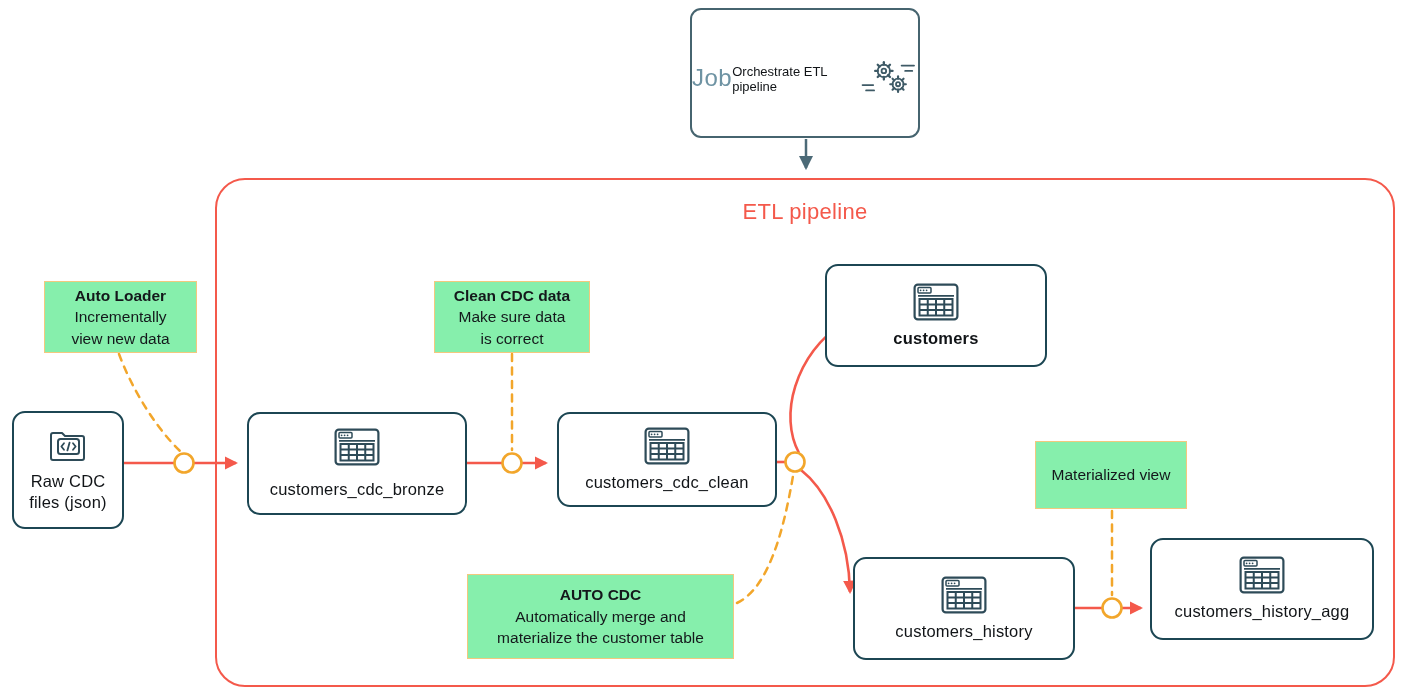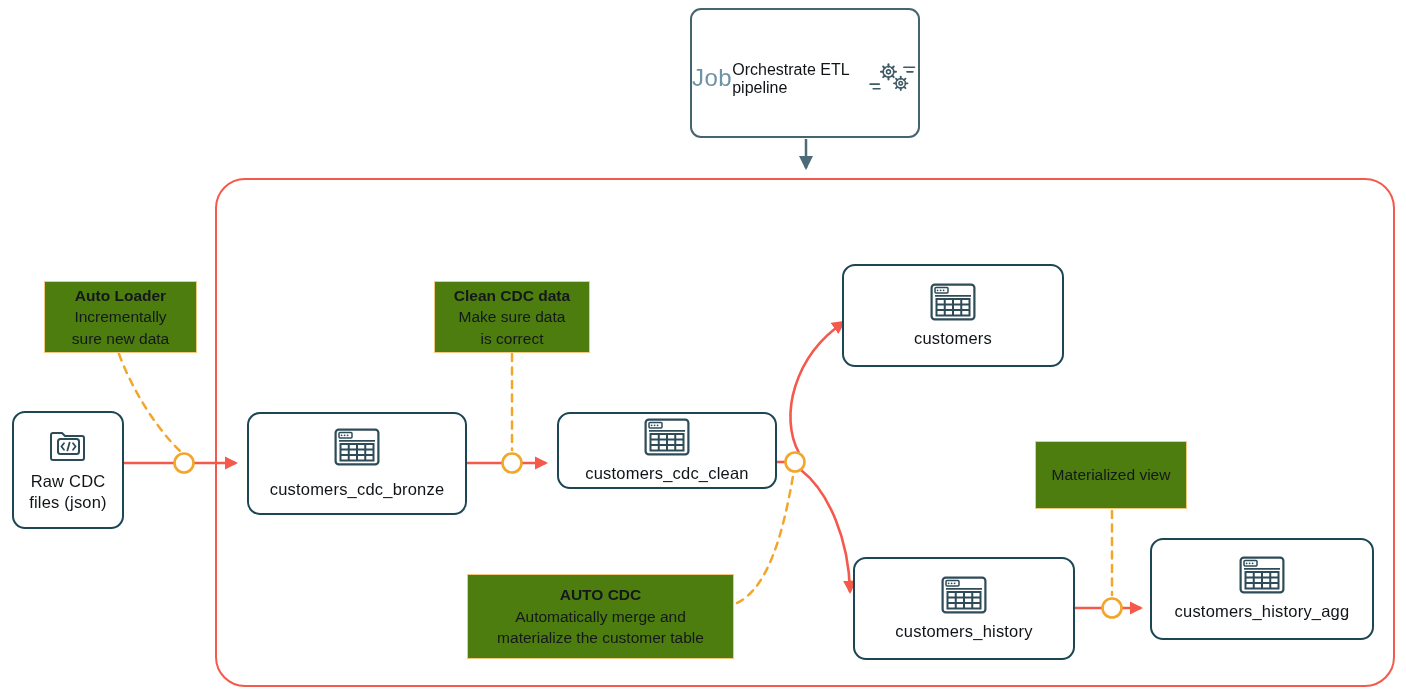--- a/index.html
+++ b/index.html
@@ -20,33 +20,33 @@
     position:absolute;left:215px;top:199px;width:1180px;text-align:center;
     color:#F4594B;font-size:22px;letter-spacing:.3px;z-index:2;
   }
   .job-box{
     position:absolute;left:690px;top:8px;width:230px;height:130px;
     border:2.5px solid #46646F;border-radius:11px;background:#fff;z-index:2;
     box-sizing:border-box;display:flex;flex-direction:row;align-items:center;
     justify-content:flex-start;padding-top:9px;
   }
   .job-title{color:#6E93A3;font-size:24px;letter-spacing:.5px;}
-  .job-subtitle{color:#111417;font-size:16px;margin-top:2px;}
+  .job-subtitle{color:#111417;font-size:13px;margin-top:2px;}
 
   
   .node{
     position:absolute;border:2.5px solid #1C4653;border-radius:13px;background:#fff;
     z-index:2;box-sizing:border-box;display:flex;flex-direction:column;
     align-items:center;justify-content:center;gap:7px;
   }
   .node-label{font-size:16.5px;color:#111417;letter-spacing:.2px;line-height:21px;text-align:center;}
 
   
   .ann{
-    position:absolute;border:1.5px solid #F3C87E;background:#4d7c0f;z-index:2;
+    position:absolute;border:1.5px solid #F3C87E;background:#86efac;z-index:2;
     box-sizing:border-box;display:flex;flex-direction:column;align-items:center;
     justify-content:center;text-align:center;line-height:21.5px;font-size:15.5px;
   }
   .ann-title{font-weight:bold;}
   .icon{display:block;}
 </style>
 </head>
 <body>
 
 <div class="canvas">
@@ -81,20 +81,21 @@
 
     <g fill="#ffffff" stroke="#F2A62B" stroke-width="2.6">
       <circle cx="184" cy="463" r="9.5"></circle>
       <circle cx="512" cy="463" r="9.5"></circle>
       <circle cx="795" cy="462" r="9.5"></circle>
       <circle cx="1112" cy="608" r="9.5"></circle>
     </g>
   </svg>
 
   <div class="etl-box"></div>
+  <div class="etl-title">ETL pipeline</div>
 
   <div class="job-box">
     <div class="job-title">Job</div>
     <div class="job-subtitle">Orchestrate ETL pipeline</div>
     <svg class="icon" width="66" height="46" viewBox="0 0 66 46">
       <g stroke="#3E5A66" stroke-width="2" fill="none" stroke-linecap="round">
 
         <g>
           <circle cx="28" cy="15" r="7"></circle>
           <circle cx="28" cy="15" r="2.6"></circle>
@@ -166,21 +167,21 @@
       </g>
       <g fill="#2E4B58">
           <circle cx="7.6" cy="7.3" r="0.9"></circle>
           <circle cx="10.6" cy="7.3" r="0.9"></circle>
           <circle cx="13.6" cy="7.3" r="0.9"></circle>
         </g>
     </svg>
     <div class="node-label">customers_cdc_bronze</div>
   </div>
 
-  <div class="node" style="left:557px;top:412px;width:220px;height:77px;">
+  <div class="node" style="left:557px;top:412px;width:220px;height:95px;">
     <svg class="icon" width="46" height="38" viewBox="0 0 46 38">
       <g stroke="#2E4B58" fill="none">
         <rect x="1.6" y="1.6" width="42.8" height="34.8" rx="3.2" stroke-width="2.2"></rect>
         <rect x="5" y="4.6" width="13" height="5.4" rx="1" stroke-width="1.5"></rect>
         <line x1="5" y1="12.8" x2="41" y2="12.8" stroke-width="1.8"></line>
         <rect x="6.5" y="16" width="33" height="16.5" stroke-width="2"></rect>
         <line x1="14.75" y1="16" x2="14.75" y2="32.5" stroke-width="2"></line>
         <line x1="23" y1="16" x2="23" y2="32.5" stroke-width="2"></line>
         <line x1="31.25" y1="16" x2="31.25" y2="32.5" stroke-width="2"></line>
         <line x1="6.5" y1="21.5" x2="39.5" y2="21.5" stroke-width="2"></line>
@@ -188,21 +189,21 @@
       </g>
       <g fill="#2E4B58">
           <circle cx="7.6" cy="7.3" r="0.9"></circle>
           <circle cx="10.6" cy="7.3" r="0.9"></circle>
           <circle cx="13.6" cy="7.3" r="0.9"></circle>
         </g>
     </svg>
     <div class="node-label">customers_cdc_clean</div>
   </div>
 
-  <div class="node" style="left:842px;top:264px;width:222px;height:103px;">
+  <div class="node" style="left:825px;top:264px;width:222px;height:103px;font-weight:bold;">
     <svg class="icon" width="46" height="38" viewBox="0 0 46 38">
       <g stroke="#2E4B58" fill="none">
         <rect x="1.6" y="1.6" width="42.8" height="34.8" rx="3.2" stroke-width="2.2"></rect>
         <rect x="5" y="4.6" width="13" height="5.4" rx="1" stroke-width="1.5"></rect>
         <line x1="5" y1="12.8" x2="41" y2="12.8" stroke-width="1.8"></line>
         <rect x="6.5" y="16" width="33" height="16.5" stroke-width="2"></rect>
         <line x1="14.75" y1="16" x2="14.75" y2="32.5" stroke-width="2"></line>
         <line x1="23" y1="16" x2="23" y2="32.5" stroke-width="2"></line>
         <line x1="31.25" y1="16" x2="31.25" y2="32.5" stroke-width="2"></line>
         <line x1="6.5" y1="21.5" x2="39.5" y2="21.5" stroke-width="2"></line>
@@ -257,21 +258,21 @@
           <circle cx="10.6" cy="7.3" r="0.9"></circle>
           <circle cx="13.6" cy="7.3" r="0.9"></circle>
         </g>
     </svg>
     <div class="node-label">customers_history_agg</div>
   </div>
 
   <div class="ann" style="left:44px;top:281px;width:153px;height:72px;">
     <div class="ann-title">Auto Loader</div>
     <div class="ann-line">Incrementally</div>
-    <div class="ann-line">sure new data</div>
+    <div class="ann-line">view new data</div>
   </div>
 
   <div class="ann" style="left:434px;top:281px;width:156px;height:72px;">
     <div class="ann-title">Clean CDC data</div>
     <div class="ann-line">Make sure data</div>
     <div class="ann-line">is correct</div>
   </div>
 
   <div class="ann" style="left:467px;top:574px;width:267px;height:85px;">
     <div class="ann-title">AUTO CDC</div>

